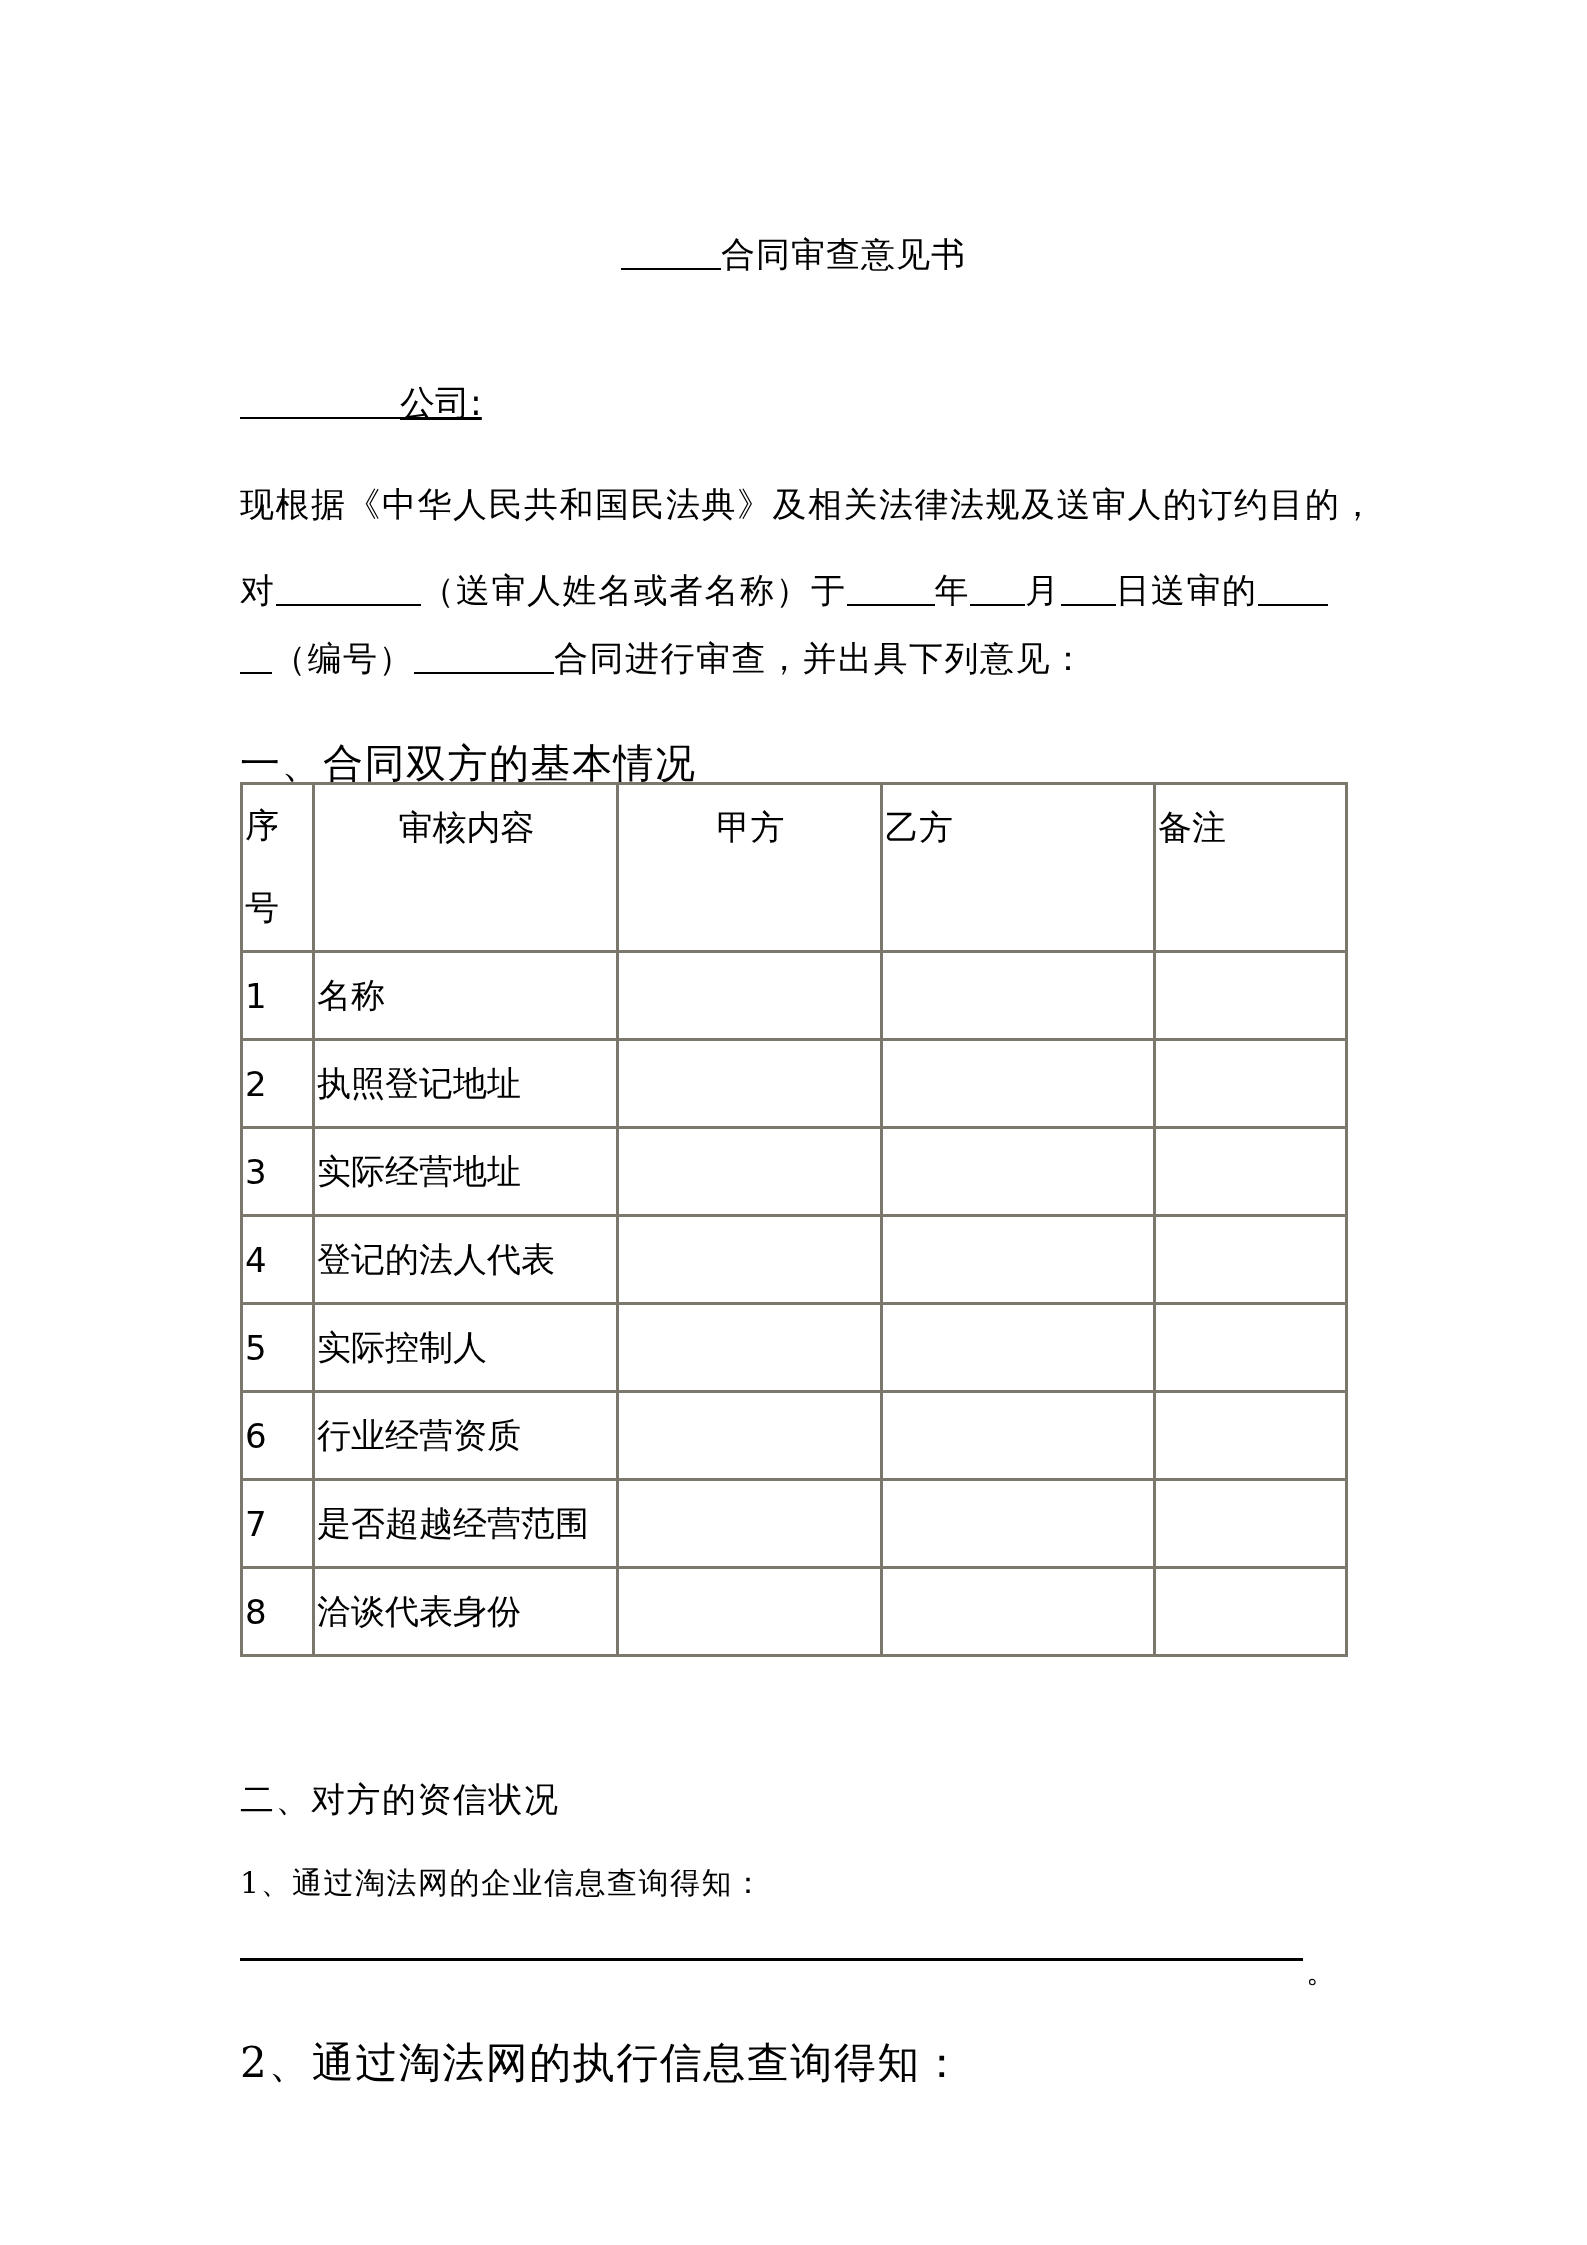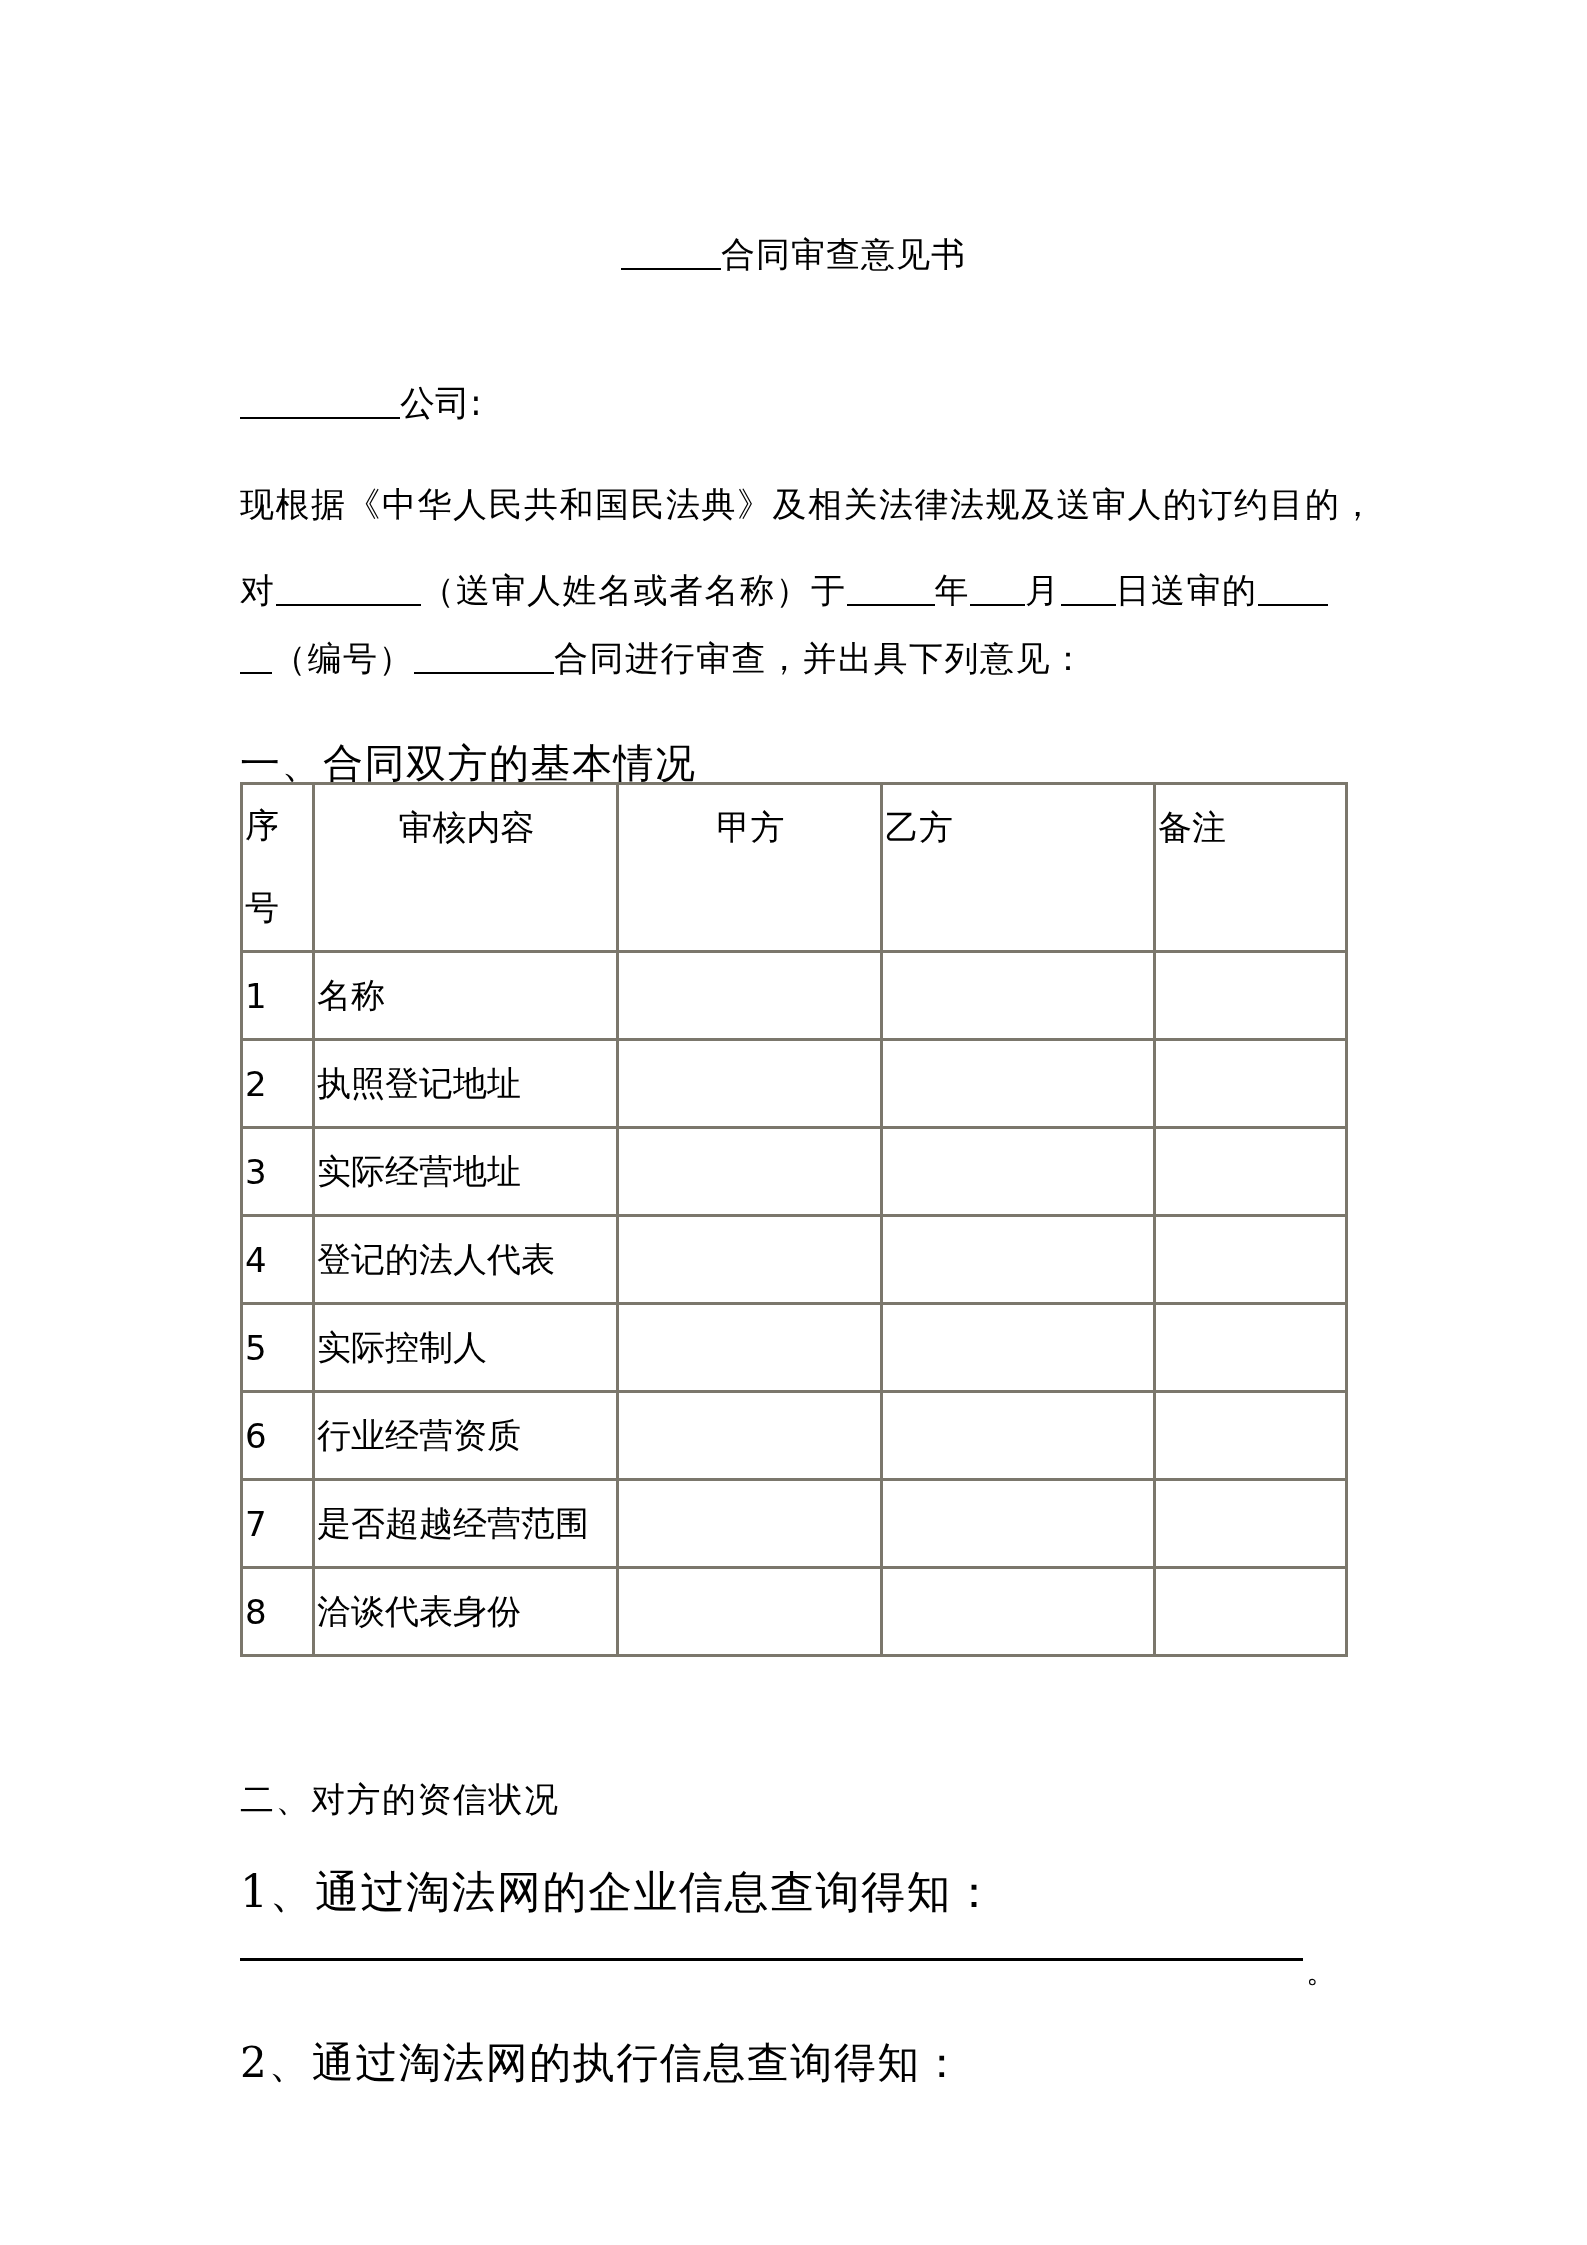--- a/index.html
+++ b/index.html
@@ -1,37 +1,37 @@
 <!DOCTYPE html>
 <html><head>
 <meta charset="utf-8">
 <style>
   html, body { margin: 0; padding: 0; background: #ffffff; }
   body { width: 1587px; height: 2245px; position: relative; overflow: hidden;
          font-family: "DejaVu Serif", "Liberation Serif", serif; color: #000; }
   .abs { position: absolute; white-space: nowrap; }
   .serif { font-family: "DejaVu Serif", "Liberation Serif", serif; margin-top: 20px; }
-  .sans { font-family: "DejaVu Sans", "Liberation Sans", sans-serif; }
+  .sans { font-family: "DejaVu Sans", "Liberation Sans", sans-serif; text-decoration: underline; }
   .blank { display: inline-block; border-bottom: 2px solid #000; height: 1em; vertical-align: baseline; margin-bottom: -4px; }
   #title { left: 0; width: 1587px; top: 212px; text-align: center; font-size: 34px; letter-spacing: 1px; }
   #addressee { left: 240px; top: 380px; font-size: 35px; }
   .para { left: 240px; font-size: 34px; letter-spacing: 1.5px; }
   #p1 { top: 462px; }
   #p2 { top: 548px; }
   #p3 { top: 616px; }
   #sec1 { left: 240px; top: 716px; font-size: 40px; letter-spacing: 1.5px; }
   table#basic { position: absolute; left: 240px; top: 782px; border-collapse: collapse;
                 font-family: "DejaVu Sans", "Liberation Sans", sans-serif; font-size: 34px; }
   table#basic td { border: 3px solid #7b776c; padding: 0 0 0 2px; vertical-align: middle; }
   table#basic tr.hdr td { vertical-align: top; height: 168px; padding-top: 20px; box-sizing: border-box; }
   table#basic tr.row td { height: 88px; box-sizing: border-box; }
   .col0 { width: 72px; } .col1 { width: 304px; text-align: center; } .col2 { width: 264px; text-align: center; } .col3 { width: 273px; } .col4 { width: 192px; }
   .hdr-seq { line-height: 82px; }
   #sec2 { left: 240px; top: 1757px; font-size: 34px; letter-spacing: 1.5px; }
-  #q1 { left: 240px; top: 1843px; font-size: 44px; letter-spacing: 1.5px; }
+  #q1 { left: 240px; top: 1843px; font-size: 30px; letter-spacing: 1.5px; }
   #line1 { left: 240px; top: 1958px; width: 1063px; height: 0; border-top: 3px solid #000; }
   #line1-end { left: 1306px; top: 1932px; font-size: 30px; }
   #q2 { left: 240px; top: 2015px; font-size: 42px; letter-spacing: 1.5px; }
 </style>
 </head>
 <body>
 
 <div id="title" class="abs serif">
   <span class="blank" style="width:100px;"></span><span>合同审查意见书</span>
 </div>

